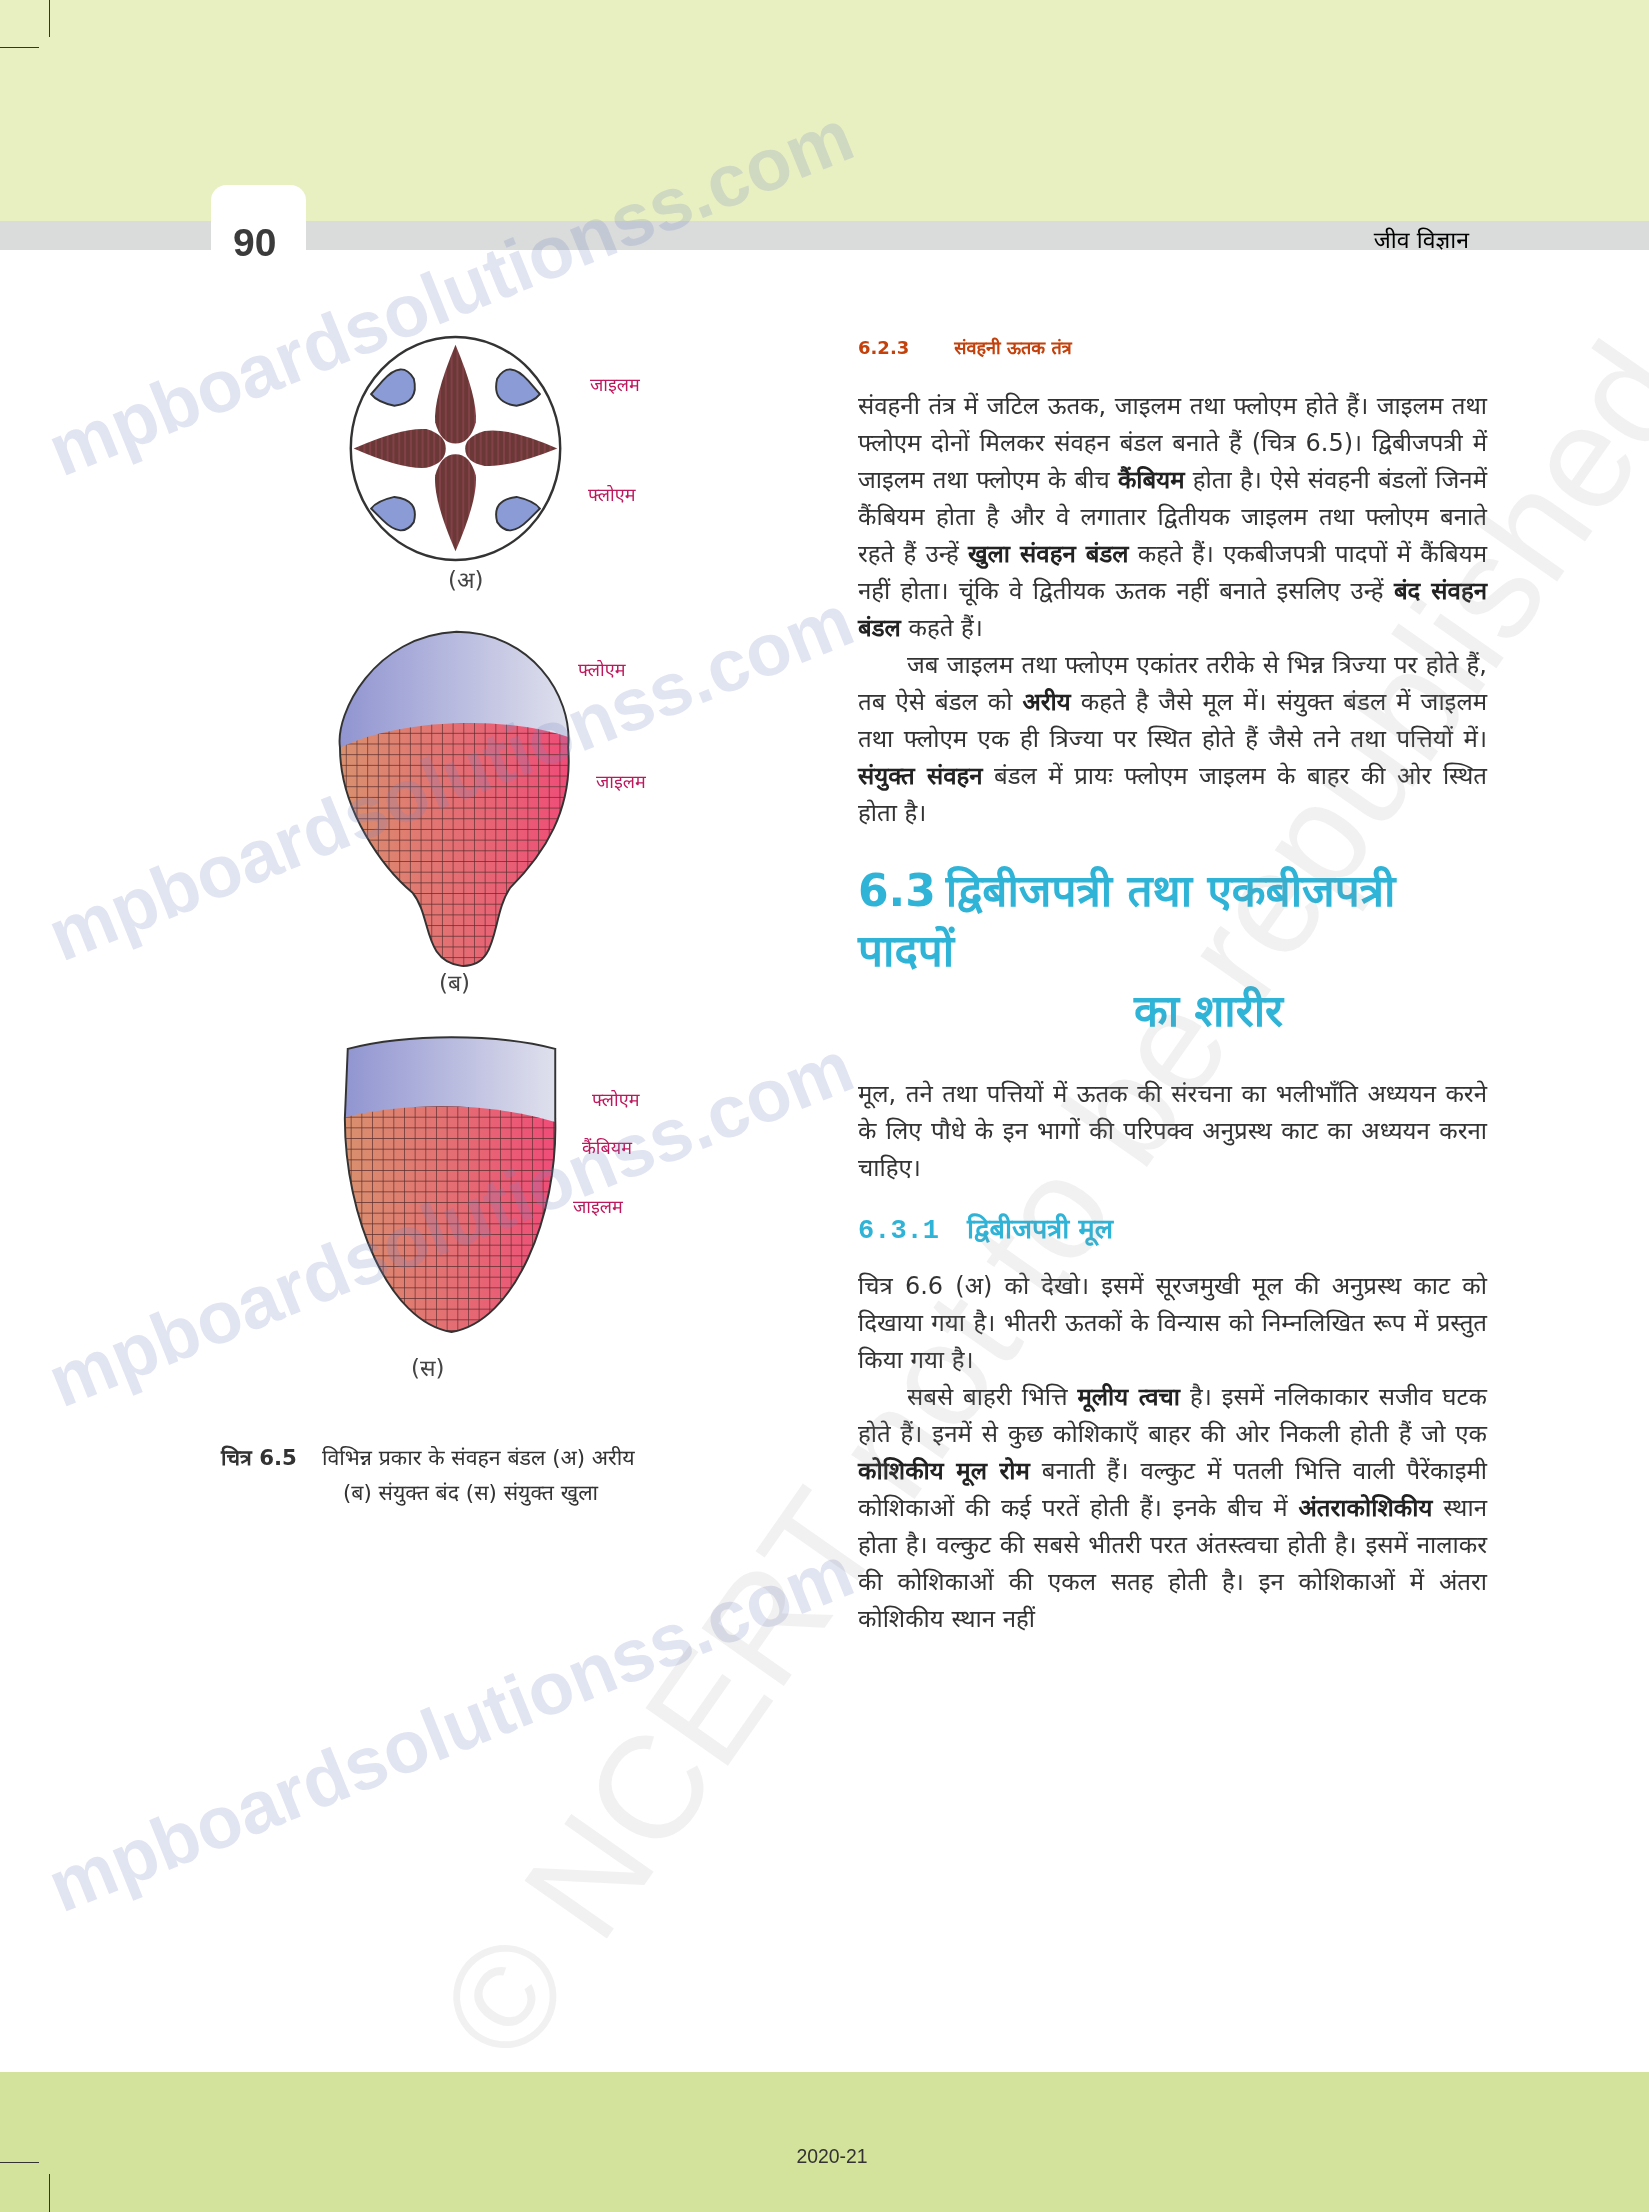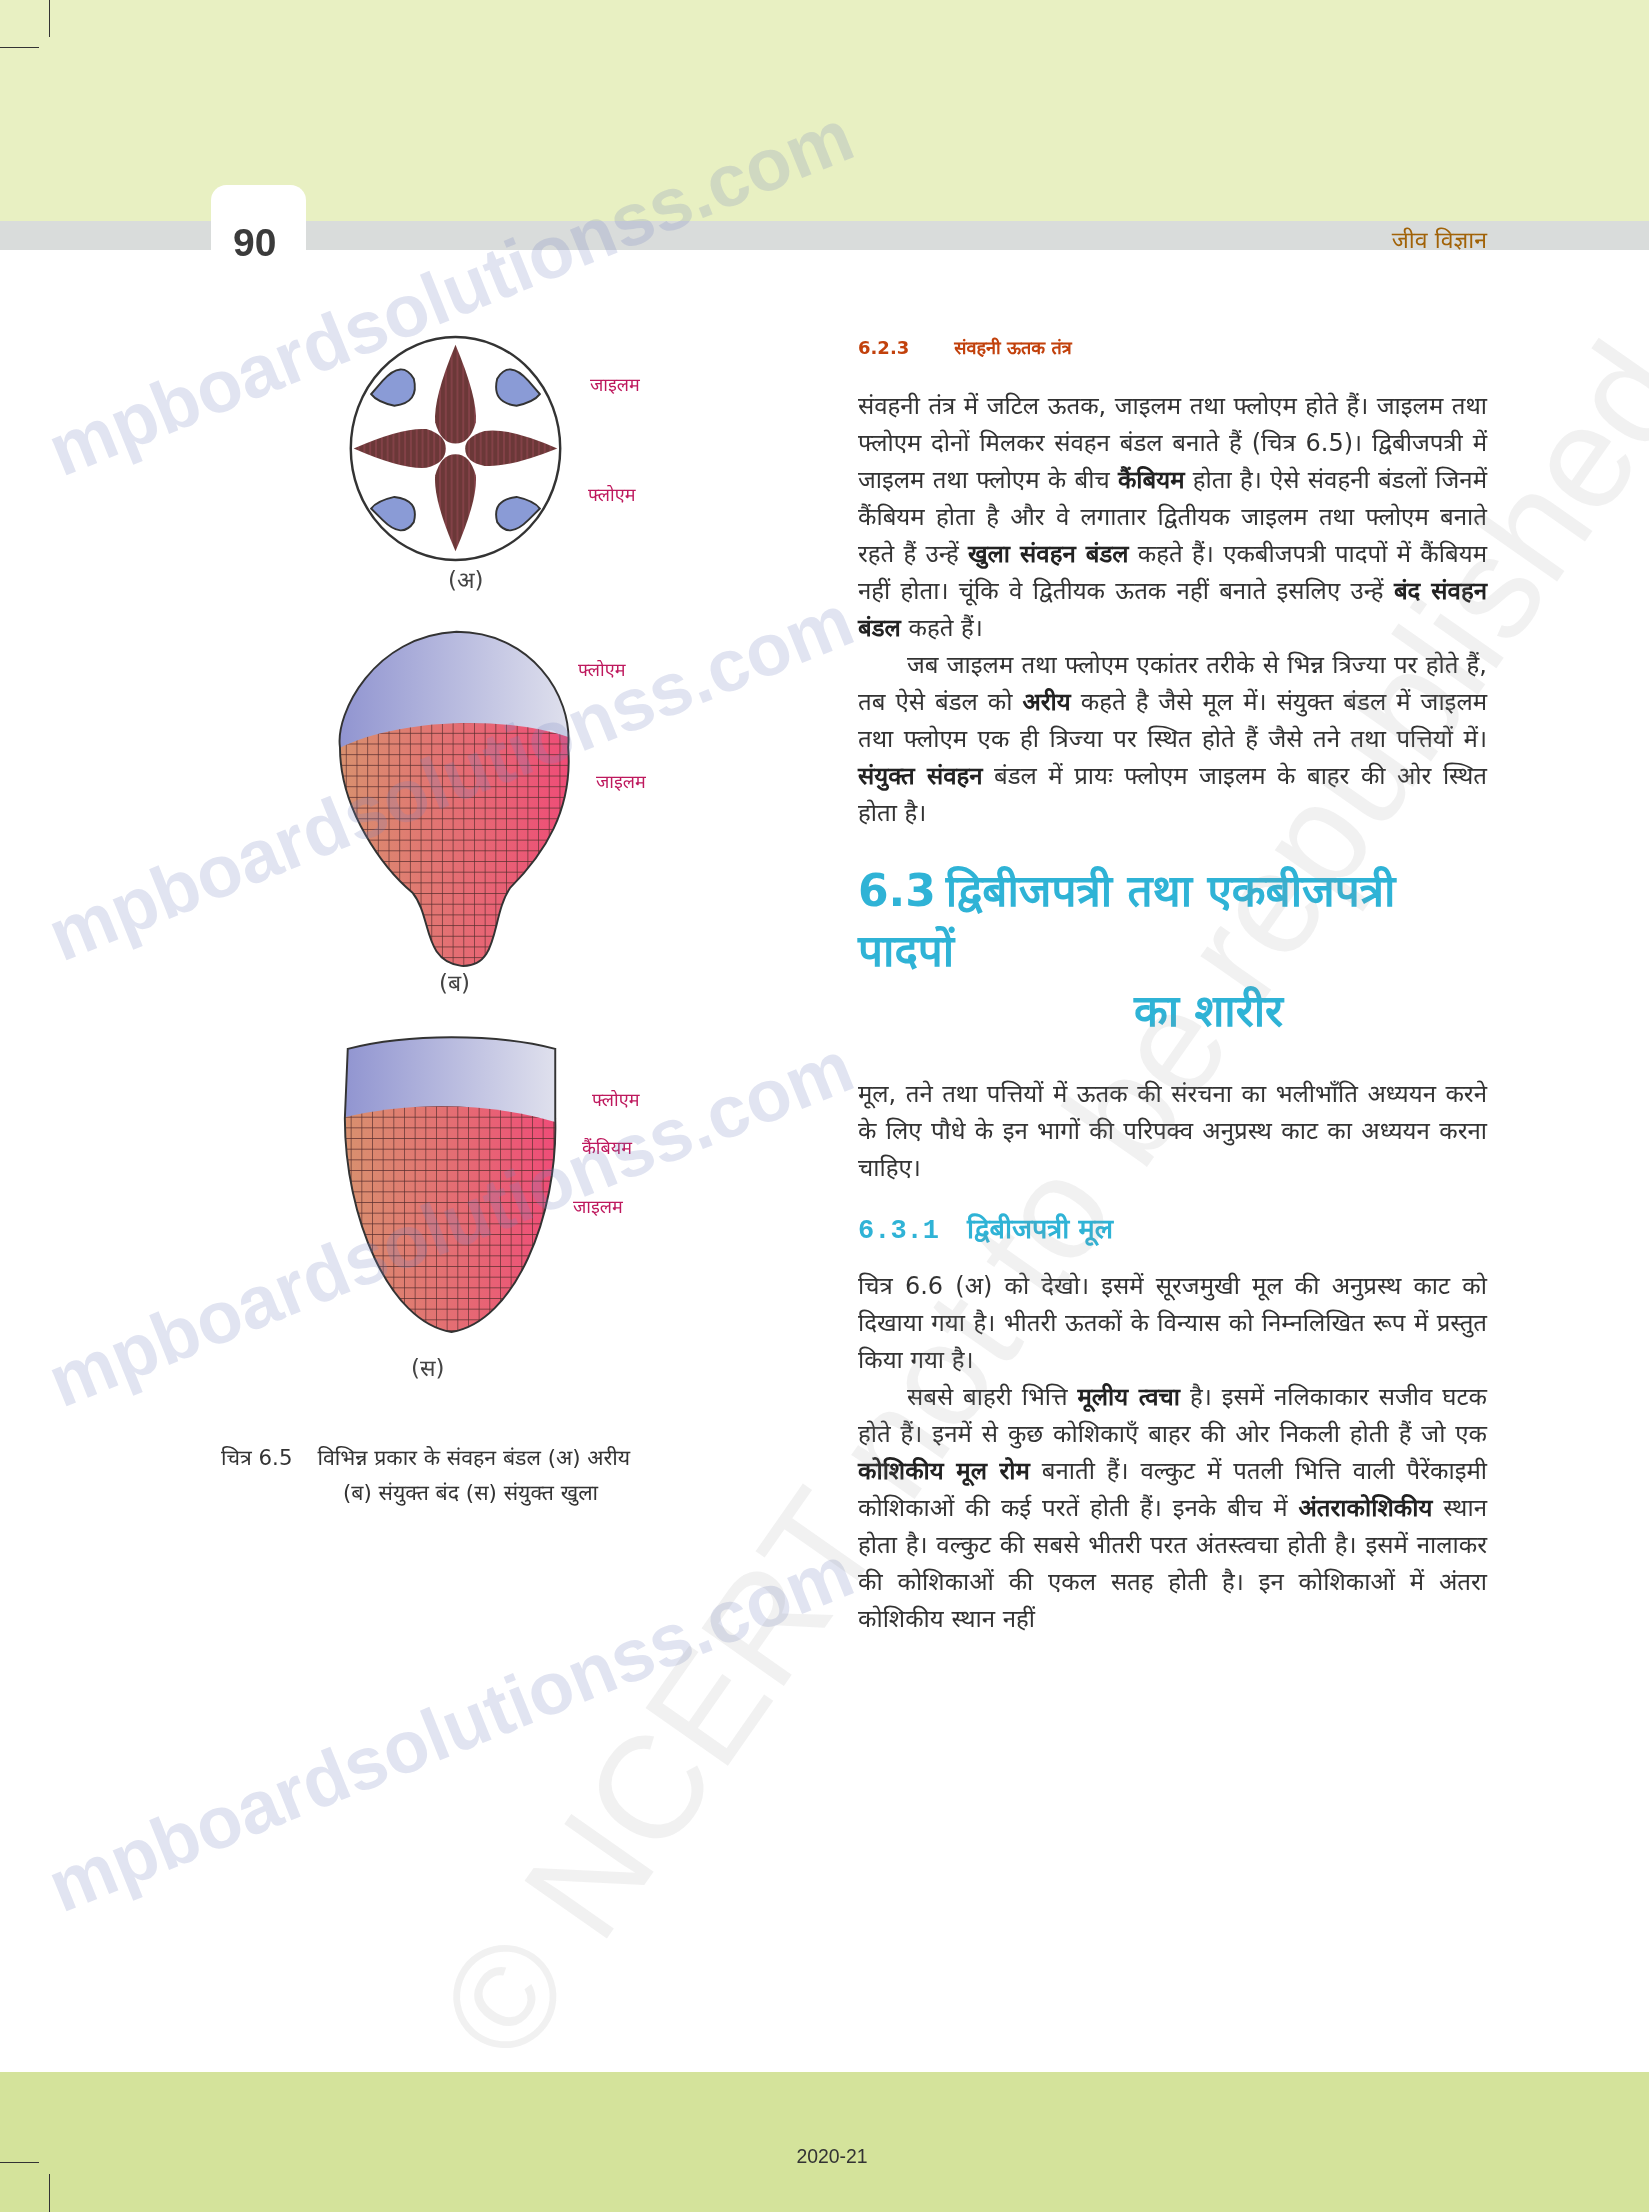--- a/index.html
+++ b/index.html
@@ -21,38 +21,38 @@
     }
     .page-tab {
       position: absolute; left: 211px; top: 185px; width: 95px; height: 68px;
       background: #ffffff; border-radius: 15.5px 15.5px 0 0;
     }
     .page-number {
       position: absolute; left: 233px; top: 221px; font-family: "Liberation Sans", sans-serif;
       font-weight: bold; font-size: 39px; color: #3b3b3b; letter-spacing: 0;
     }
     .running-title {
-      position: absolute; right: 163px; top: 223px; font-size: 23px; color: #a16207;
+      position: absolute; right: 181px; top: 223px; font-size: 23px; color: #000000;
       font-family: "DejaVu Sans", sans-serif;
     }
     
     .fig-label {
       position: absolute; font-size: 18px; color: #be185d;
       font-family: "DejaVu Sans", sans-serif;
     }
     .fig-sub {
       position: absolute; font-size: 23px; color: #444;
       font-family: "DejaVu Sans", sans-serif;
     }
     .caption {
       position: absolute; left: 221px; top: 1440px; width: 543px;
       font-size: 21.3px; line-height: 35px; color: #333;
       font-family: "DejaVu Sans", sans-serif;
     }
-    .caption .cap-num { font-weight: normal; margin-right: 25px; }
+    .caption .cap-num { font-weight: bold; margin-right: 25px; }
     .caption .cap-line2 { display: block; padding-left: 122px; }
     
     .col-right {
       position: absolute; left: 858px; top: 328px; width: 629px;
       font-family: "DejaVu Sans", sans-serif;
     }
     .h3 {
       color: #c2410c; font-weight: bold; font-size: 18px; margin: 0 0 21.3px 0;
       line-height: 39px;
     }

